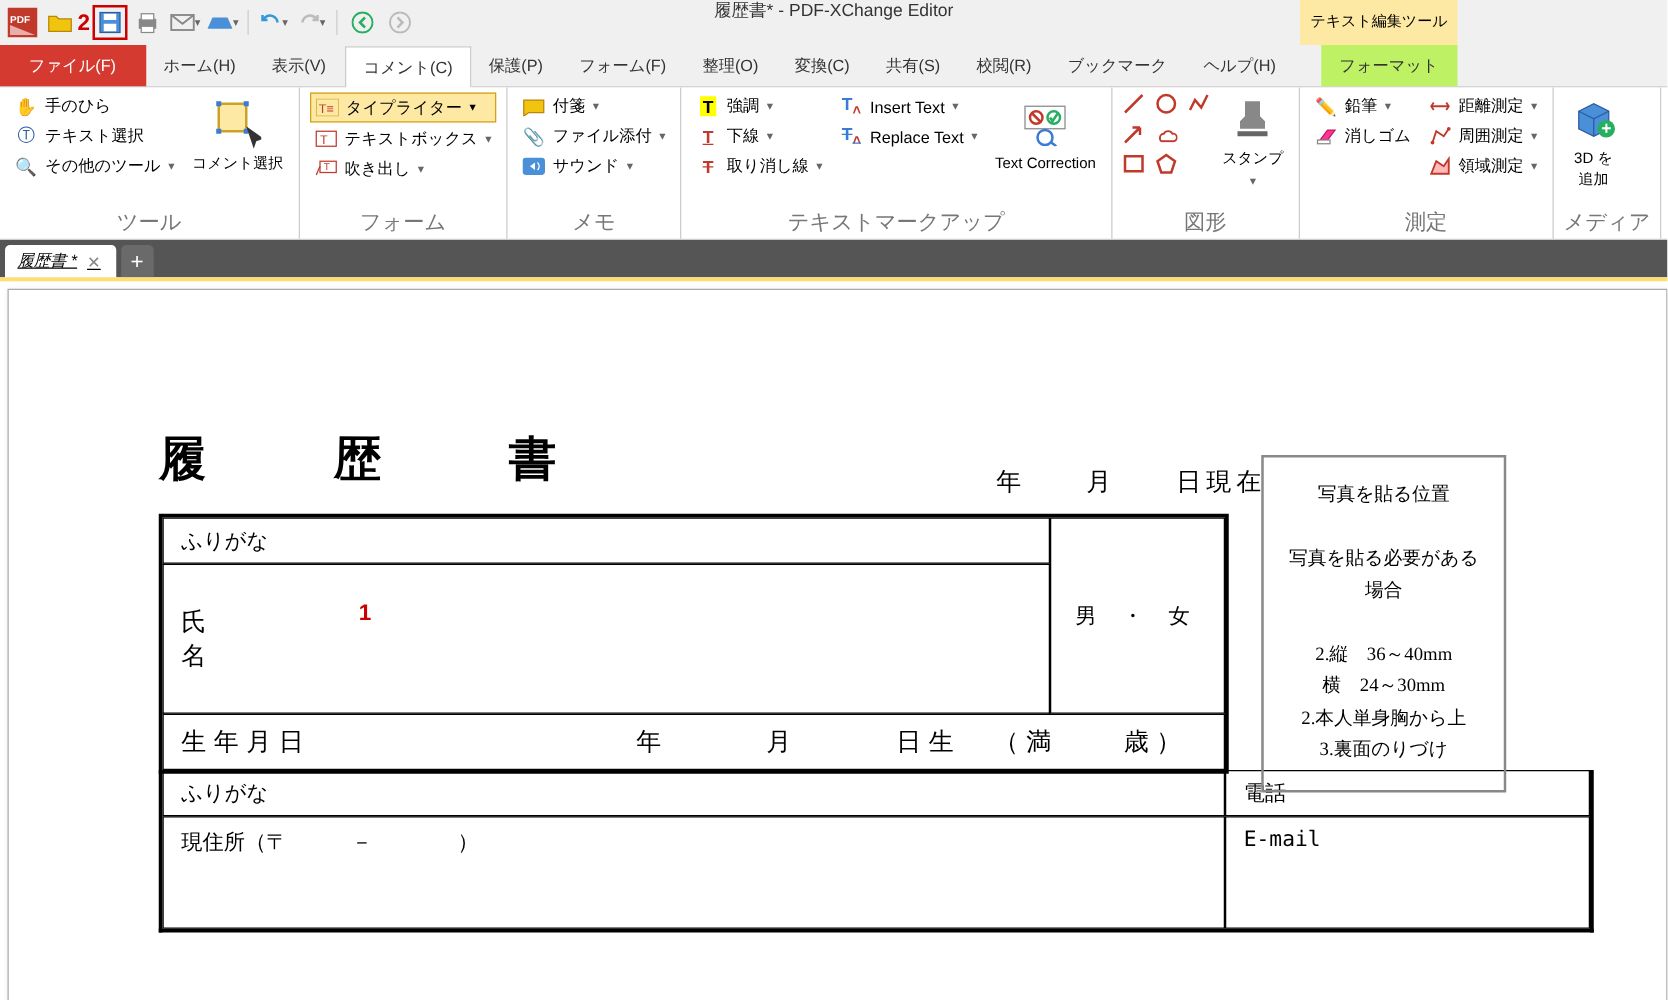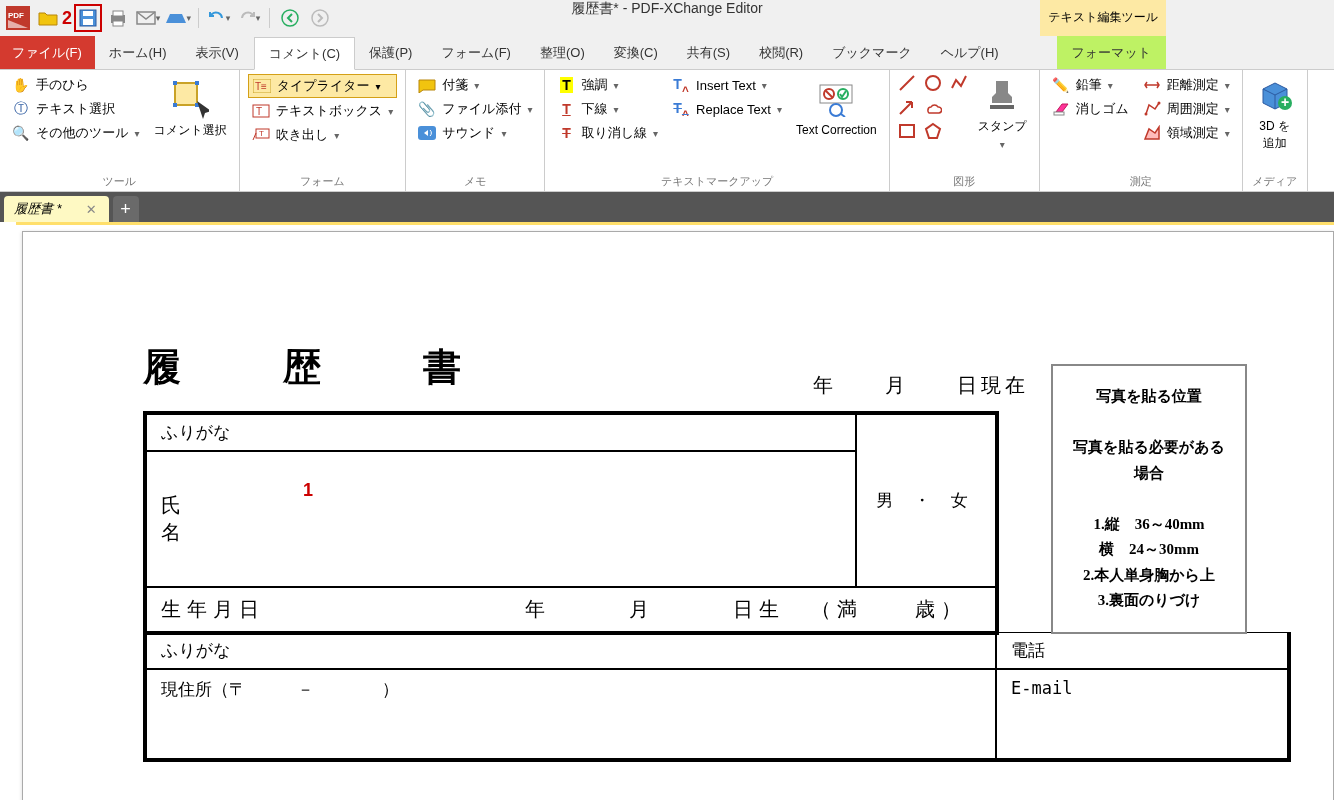--- a/index.html
+++ b/index.html
@@ -10,53 +10,53 @@
 .qat { display: flex; align-items: center; gap: 2px; padding: 0 4px; }
 .qat-item { width: 28px; height: 28px; display: flex; align-items: center; justify-content: center; border: 1px solid transparent; }
 .qat-item.boxed { border: 2px solid #c00; }
 .qat-sep { width: 1px; height: 20px; background: #ccc; margin: 0 4px; }
 .title { position: absolute; left: 50%; transform: translateX(-50%); font-size: 14px; color: #333; }
 .context-tab-group { position: absolute; right: 168px; top: 0; height: 36px; background: #fde9a4; display: flex; align-items: center; justify-content: center; padding: 0 8px; font-size: 12px; text-align: center; line-height: 1.1; }
 
 
 .menubar { height: 34px; background: #f0f0f0; border-bottom: 1px solid #ccc; display: flex; align-items: stretch; }
 .menu-item { padding: 0 14px; display: flex; align-items: center; font-size: 13px; color: #333; border-right: 1px solid transparent; }
-.menu-item.file { background: #d43a2f; color: #fff; padding: 0 12px; }
+.menu-item.file { background: #d43a2f; color: #fff; padding: 0 23px; }
 .menu-item.active { background: #fff; border: 1px solid #ccc; border-bottom: 1px solid #fff; position: relative; top: 1px; }
 .menu-item.context { background: #bef264; }
 
 
 .ribbon { height: 122px; background: #fff; border-bottom: 1px solid #ccc; display: flex; align-items: stretch; }
 .ribbon-group { border-right: 1px solid #ccc; padding: 4px 8px 2px 8px; display: flex; flex-direction: column; justify-content: space-between; }
 .ribbon-group-body { display: flex; gap: 6px; }
-.ribbon-group-label { text-align: center; font-size: 11px; color: #777; margin-top: 2px; }
+.ribbon-group-label { text-align: center; font-size: 17px; color: #777; margin-top: 2px; }
 .ribbon-btn-v { display: flex; flex-direction: column; align-items: center; justify-content: center; padding: 2px 4px; gap: 4px; font-size: 12px; text-align:center; }
 .ribbon-col { display: flex; flex-direction: column; gap: 2px; }
 .ribbon-btn-h { display: flex; align-items: center; gap: 6px; padding: 2px 4px; font-size: 13px; white-space: nowrap; }
 .ribbon-btn-h.highlight { background: #fde9a4; border: 1px solid #d4a017; }
 .ico { width: 18px; height: 18px; display: inline-flex; align-items: center; justify-content: center; font-size: 14px; }
 .ico-lg { width: 38px; height: 38px; }
 
 
 .doctabs { height: 30px; background: #555; display: flex; align-items: flex-end; padding: 0 4px; }
-.doctab { background: #fef9c3; border-radius: 4px 4px 0 0; padding: 4px 12px 4px 10px; display: flex; align-items: center; gap: 24px; font-size: 13px; font-style: italic; }
+.doctab { background: #ffffff; border-radius: 4px 4px 0 0; padding: 4px 12px 4px 10px; display: flex; align-items: center; gap: 8px; font-size: 13px; font-style: italic; text-decoration: underline; }
 .doctab .close { font-style: normal; color: #888; }
 .doc-add { width: 26px; height: 26px; background: #6a6a6a; border-radius: 4px 4px 0 0; margin-left: 4px; color: #fff; display:flex; align-items:center; justify-content:center; font-size:18px; }
 
 
-.viewport { position: absolute; top: 222px; left: 0; right: 0; bottom: 0; background: #fff; border-top: 3px solid #ffdf6b; overflow: hidden; margin-left: 16px; }
+.viewport { position: absolute; top: 222px; left: 0; right: 0; bottom: 0; background: #fff; border-top: 3px solid #ffdf6b; overflow: hidden; }
 .page { position: absolute; left: 6px; top: 6px; right: 0; background: #fff; border: 1px solid #aaa; box-shadow: 0 1px 4px rgba(0,0,0,.15); padding: 110px 40px 40px 120px; height: 900px; }
 
 .doc-title { font-family: "Yu Mincho", serif; font-size: 38px; letter-spacing: 32px; font-weight: bold; }
 .date-row { position: absolute; top: 140px; left: 790px; font-family: "Yu Mincho", serif; font-size: 20px; letter-spacing: 4px; }
 
 .form { border: 3px solid #000; font-family: "Yu Mincho", serif; margin-top: 18px; width: 856px; }
 .form td { border: 1px solid #000; padding: 8px 14px; font-size: 20px; }
 .furigana td { font-size: 17px !important; padding: 6px 14px !important; }
-.name-row td { height: 136px; vertical-align: middle; }
+.name-row td { height: 120px; vertical-align: middle; }
 .name-label { letter-spacing: 36px; }
 .gender { text-align: center; letter-spacing: 8px; }
 .dob { letter-spacing: 6px; }
 
 .typed { position: absolute; border: 1.5px solid #c33; outline: 2px solid #9bc0e0; font-family: "Yu Mincho", serif; font-size: 26px; padding: 2px 6px; background: rgba(200,220,240,.15); }
 .photo-box { position: absolute; border: 2px solid #888; padding: 18px 14px; width: 196px; font-size: 15px; text-align: center; line-height: 1.7; font-family: "Yu Mincho", serif; }
 
 .table2 { border: 3px solid #000; border-top: none; font-family: "Yu Mincho", serif; width: 1148px; margin-top: -3px; }
 .table2 td { border: 1px solid #000; padding: 8px 14px; font-size: 17px; }
 
@@ -489,22 +489,22 @@
       </tr>
       <tr>
         <td style="height:90px;vertical-align:top">現住所（〒　　　－　　　　）</td>
         <td style="vertical-align:top;font-family:monospace">E-mail</td>
       </tr>
     </tbody>
       </table>
 
     <div class="anno" style="left:280px; top:248px;">1</div>
 
-    <div class="photo-box" style="left:1028px; top:132px;font-weight:bold;">
+    <div class="photo-box" style="left:1002px; top:132px;">
       <div>写真を貼る位置</div><br>
       <div>写真を貼る必要がある場合</div><br>
-      <div>1.縦　36～40mm</div>
+      <div>2.縦　36～40mm</div>
       <div>横　24～30mm</div>
       <div>2.本人単身胸から上</div>
       <div>3.裏面のりづけ</div>
     </div>
   </div>
 </div>
 
 </body></html>

